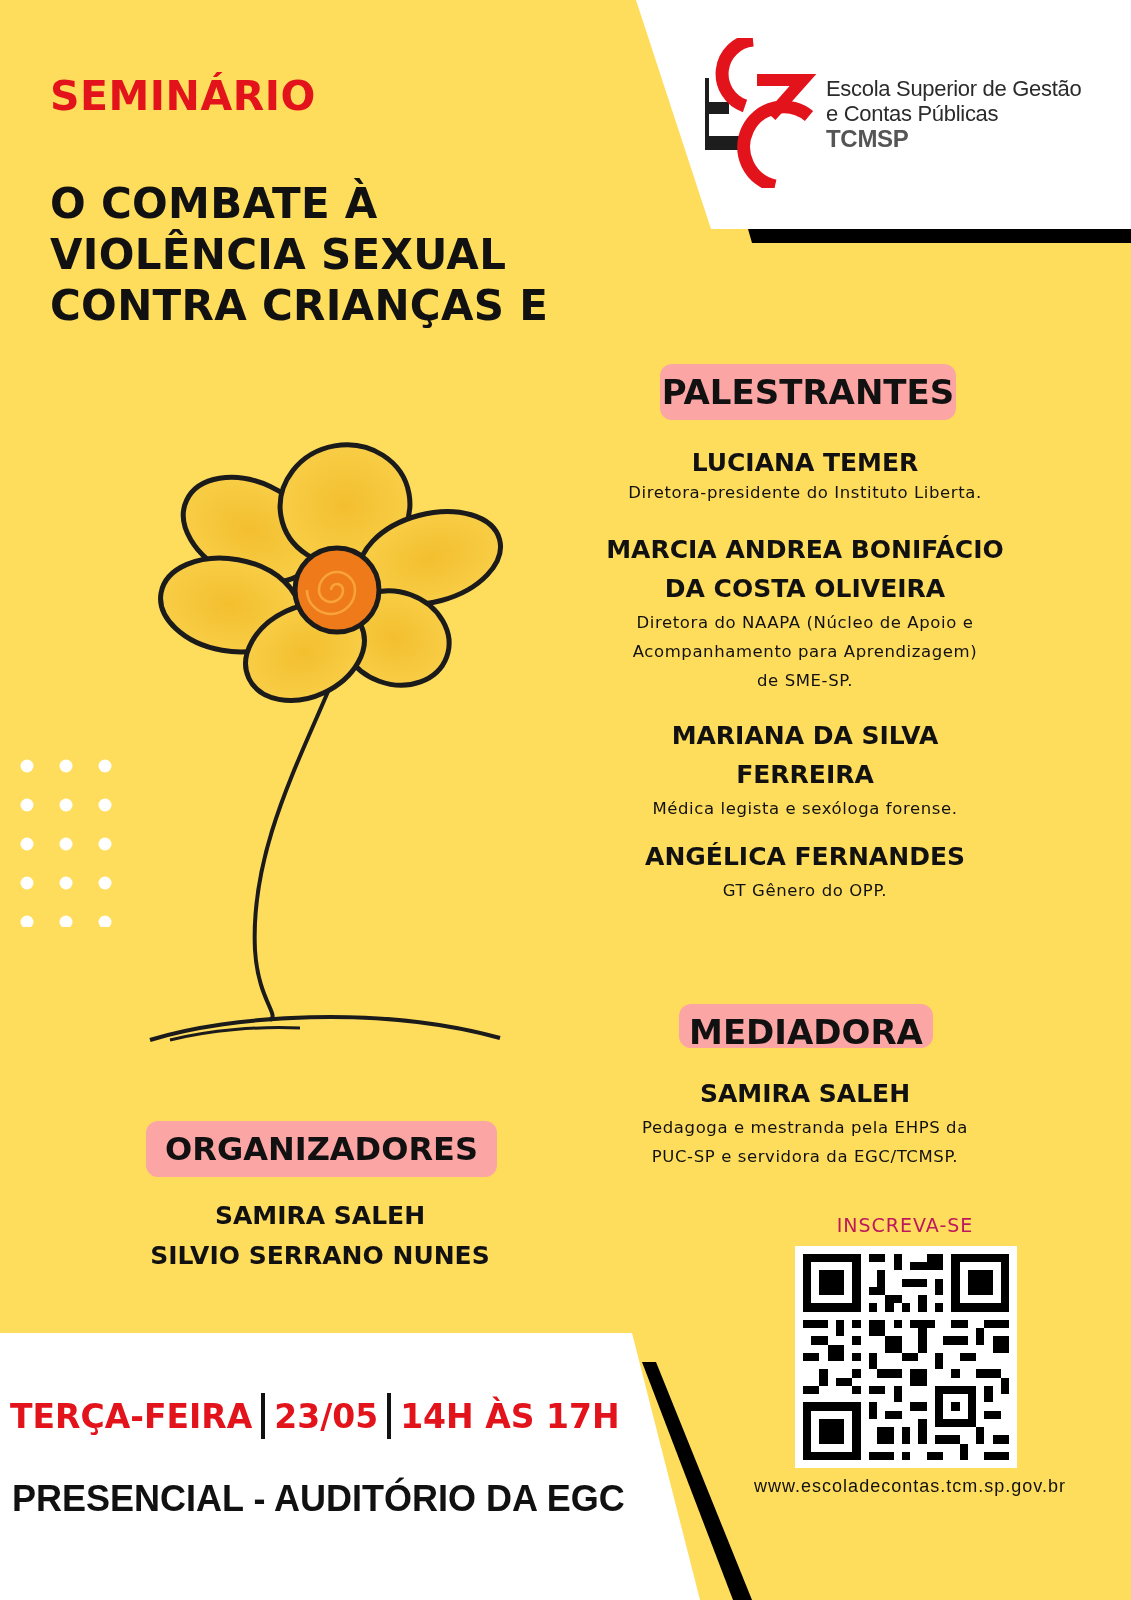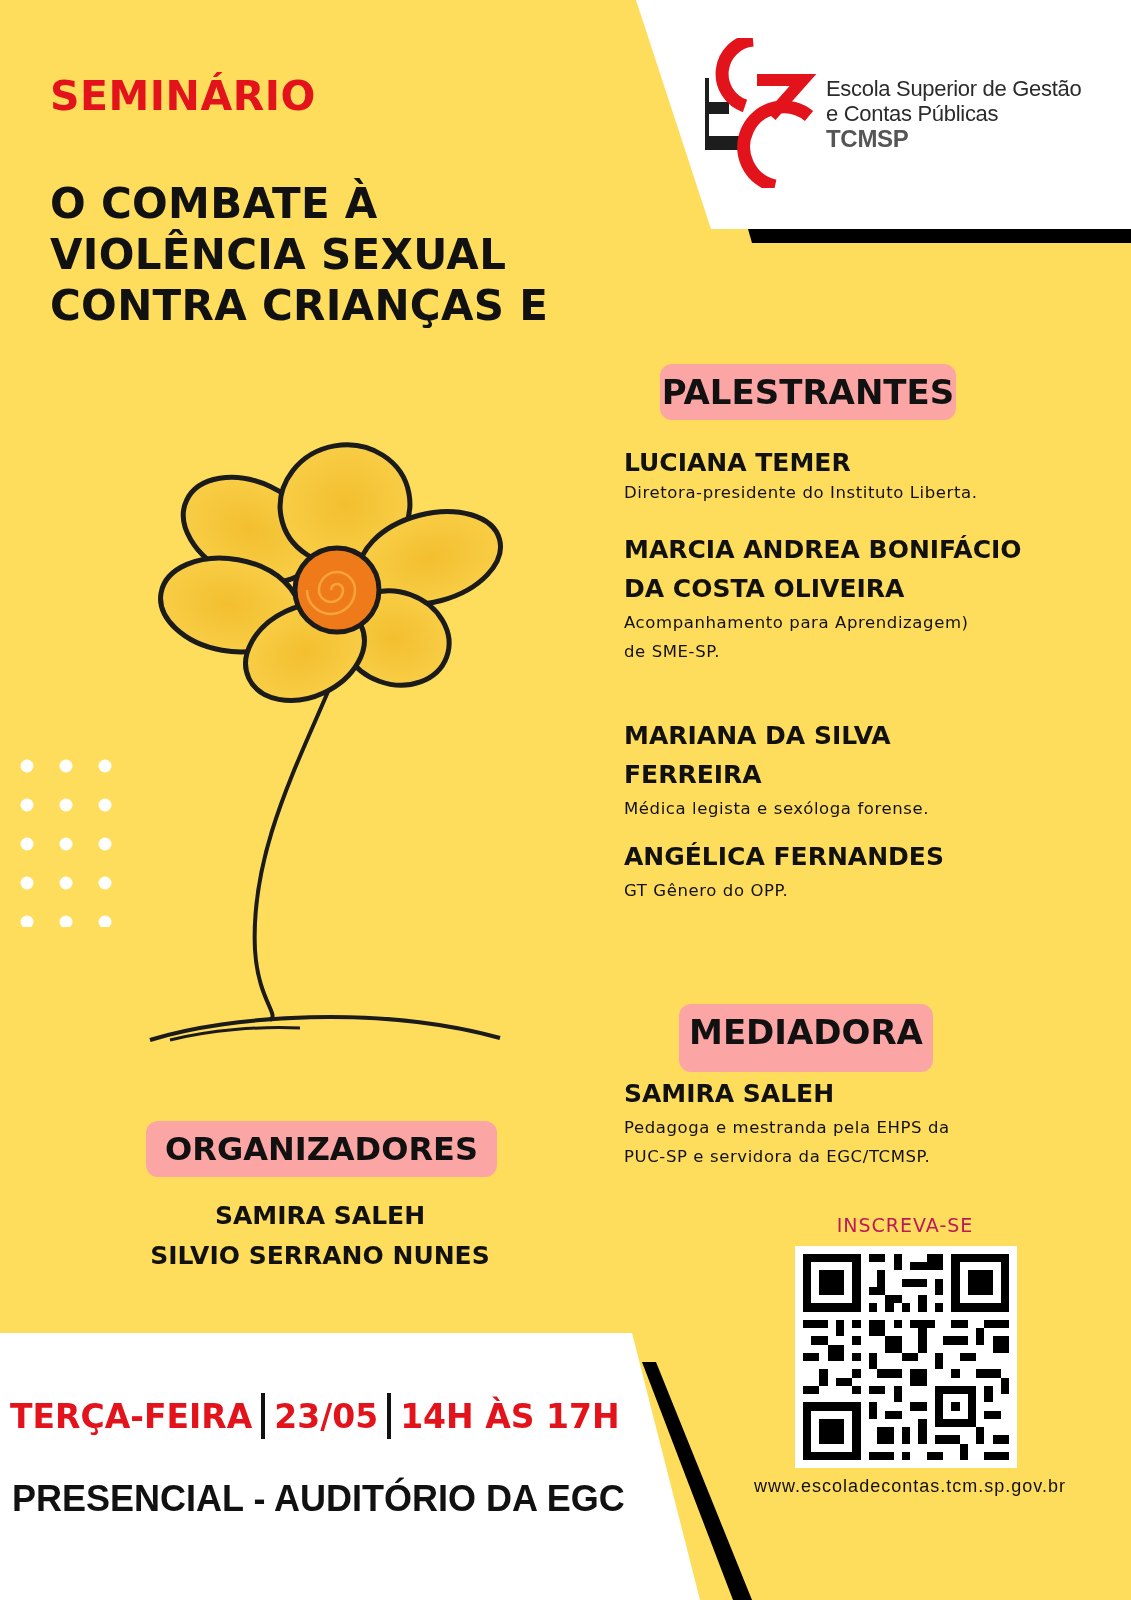--- a/index.html
+++ b/index.html
@@ -17,24 +17,24 @@
   .eyebrow { left: 50px; top: 72px; font-size: 41px; font-weight: bold; color: #E3131B; letter-spacing: 0.5px; }
   .title { left: 50px; top: 178px; width: 600px; font-size: 42px; line-height: 51px; font-weight: bold; color: #111; letter-spacing: 0.3px; }
   .title div { white-space: nowrap; }
 
   .logo { left: 705px; top: 38px; width: 120px; height: 150px; }
   .logo-text { left: 826px; top: 76px; font-family: "Liberation Sans", sans-serif; color: #2b2b2b; font-size: 22px; line-height: 25px; letter-spacing: -0.3px; }
   .logo-text .tcm { color: #555; font-weight: bold; font-size: 24px; }
 
   .pill { background: #fca5a5; border-radius: 12px; font-weight: bold; color: #111; text-align: center; white-space: nowrap; }
   #pill-palestrantes { left: 660px; top: 364px; width: 296px; height: 56px; font-size: 34px; line-height: 56px; }
-  #pill-mediadora { left: 679px; top: 1004px; width: 254px; height: 68px; font-size: 34px; line-height: 56px; }
+  #pill-mediadora { left: 679px; top: 1004px; width: 254px; height: 44px; font-size: 34px; line-height: 56px; }
   #pill-organizadores { left: 146px; top: 1121px; width: 351px; height: 56px; font-size: 32px; line-height: 56px; }
 
-  .speakers { left: 624px; width: 430px; }
+  .speakers { left: 590px; width: 430px; text-align: center; }
   .sp-name { font-weight: bold; font-size: 25px; line-height: 39px; color: #111; }
   .sp-role { font-size: 16.5px; line-height: 29px; color: #111; letter-spacing: 0.6px; }
 
   .org-names { left: 100px; top: 1196px; width: 440px; text-align: center; font-weight: bold; font-size: 25px; line-height: 40px; color: #111; }
 
   .date-line { left: 10px; top: 1393px; font-weight: bold; font-size: 33px; color: #E3131B; white-space: nowrap; display: flex; align-items: center; }
   .date-line .sep { display: inline-block; width: 4px; height: 46px; background: #111; margin: 0 9px; }
   .venue { left: 12px; top: 1478px; font-family: "Liberation Sans", sans-serif; font-weight: bold; font-size: 36px; color: #111; white-space: nowrap; }
 
   .inscreva { left: 790px; top: 1214px; width: 230px; text-align: center; font-size: 19px; letter-spacing: 1px; color: #be185d; }
@@ -85,20 +85,21 @@
 <div id="pill-palestrantes" class="abs pill">PALESTRANTES</div>
 
 <div class="abs speakers" style="top:443px">
   <div class="sp-name">LUCIANA TEMER</div>
   <div class="sp-role" style="line-height:22px">Diretora-presidente do Instituto Liberta.</div>
 </div>
 
 <div class="abs speakers" style="top:530px">
   <div class="sp-name">MARCIA ANDREA BONIFÁCIO</div>
   <div class="sp-name">DA COSTA OLIVEIRA</div>
+  <div class="sp-role">Diretora do NAAPA (Núcleo de Apoio e</div>
   <div class="sp-role">Acompanhamento para Aprendizagem)</div>
   <div class="sp-role">de SME-SP.</div>
 </div>
 
 <div class="abs speakers" style="top:716px">
   <div class="sp-name">MARIANA DA SILVA</div>
   <div class="sp-name">FERREIRA</div>
   <div class="sp-role" style="line-height:30px">Médica legista e sexóloga forense.</div>
 </div>
 

